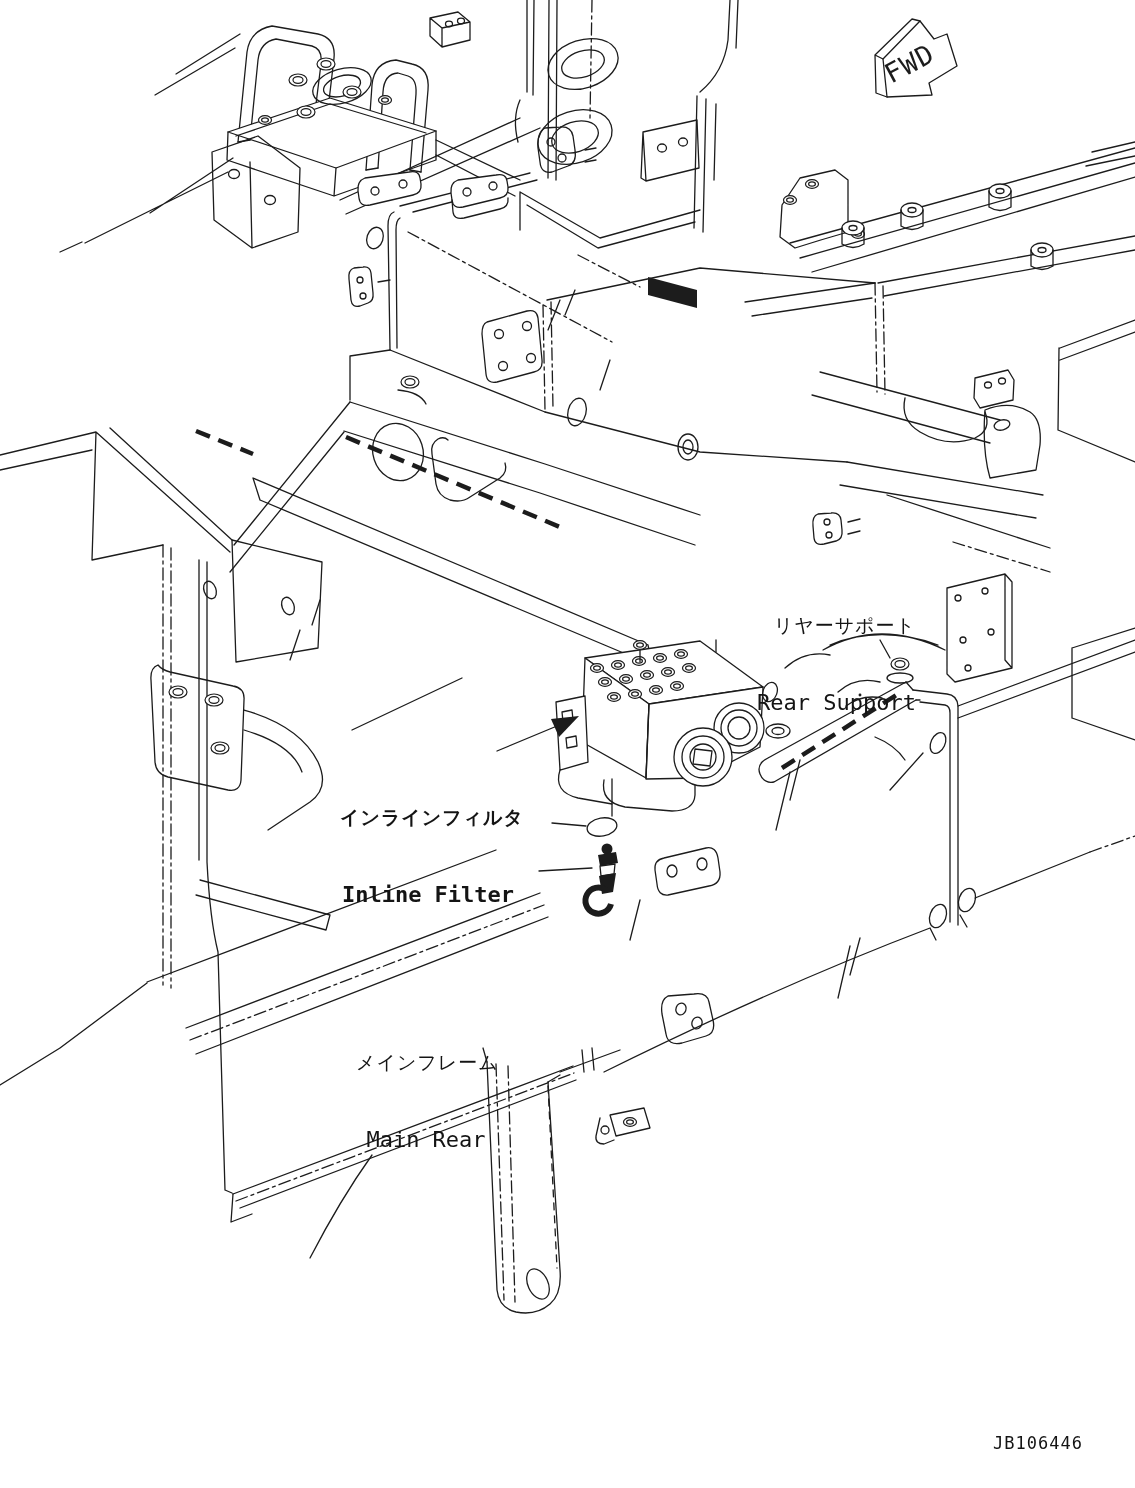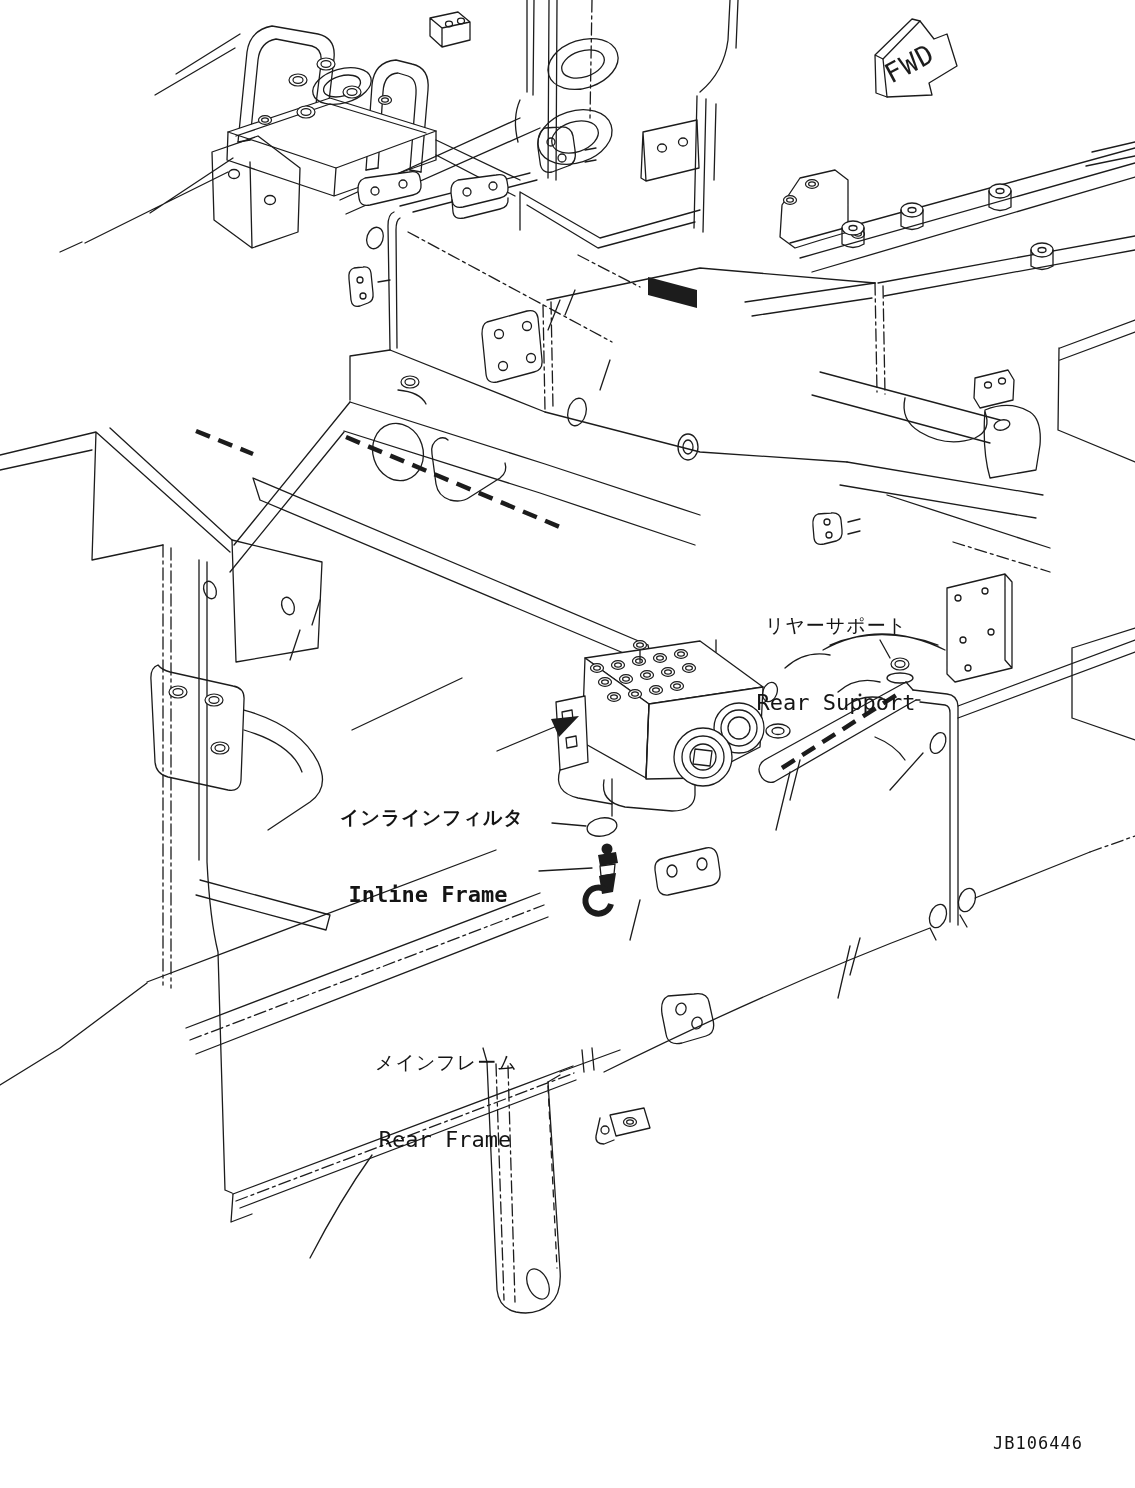--- a/index.html
+++ b/index.html
@@ -314,30 +314,30 @@
     <path class="ln" d="M487,1062 L483,1048 M548,1082 L560,1075 M560,1072 L620,1050"></path>
     <path class="ln dd" d="M496,1064 L504,1300 M508,1066 L515,1302"></path>
     <path class="ln ds" d="M548,1086 L557,1268"></path>
     <ellipse class="ln" cx="538" cy="1284" rx="10" ry="16" transform="rotate(-25 538 1284)"></ellipse>
     <path class="ln" d="M582,1050 L584,1072 M592,1048 L594,1070"></path>
     <path class="ln" d="M610,1115 L644,1108 L650,1128 L616,1136 Z"></path>
     <use href="#boltS" transform="translate(630,1122)"></use>
   </g>
 </svg>
 
-  <div class="lbl" style="left:756px;top:560px;width:160px;">
+  <div class="lbl" style="left:756px;top:560px;width:160px;text-align:right;">
     <div class="jp">リヤーサポート</div>
     <div class="en">Rear Support</div>
   </div>
 
   <div class="lbl" style="left:340px;top:752px;width:176px;font-weight:bold;">
     <div class="jp">インラインフィルタ</div>
-    <div class="en">Inline Frame</div>
+    <div class="en">Inline Filter</div>
   </div>
 
-  <div class="lbl" style="left:356px;top:997px;width:140px;margin-left:19px;">
+  <div class="lbl" style="left:356px;top:997px;width:140px;">
     <div class="jp">メインフレーム</div>
-    <div class="en">Rear Frame</div>
+    <div class="en">Main Rear</div>
   </div>
 
   <div class="code" style="left:993px;top:1433px;">JB106446</div>
 
 </div>
 
 </body></html>

